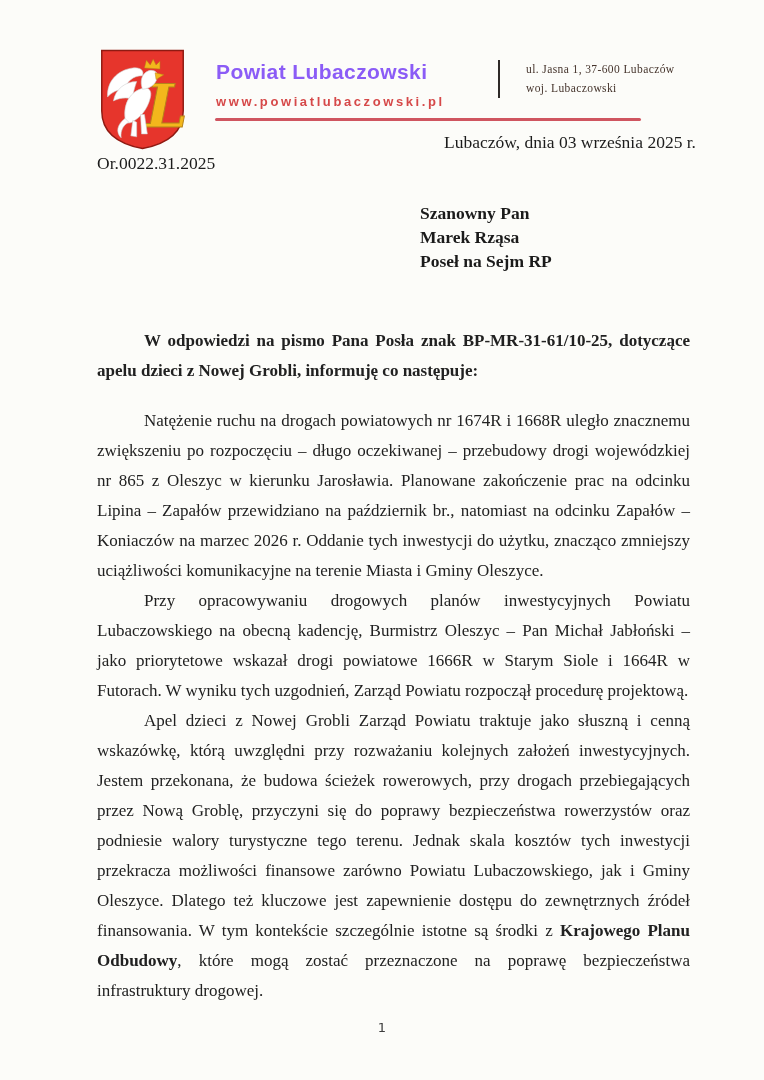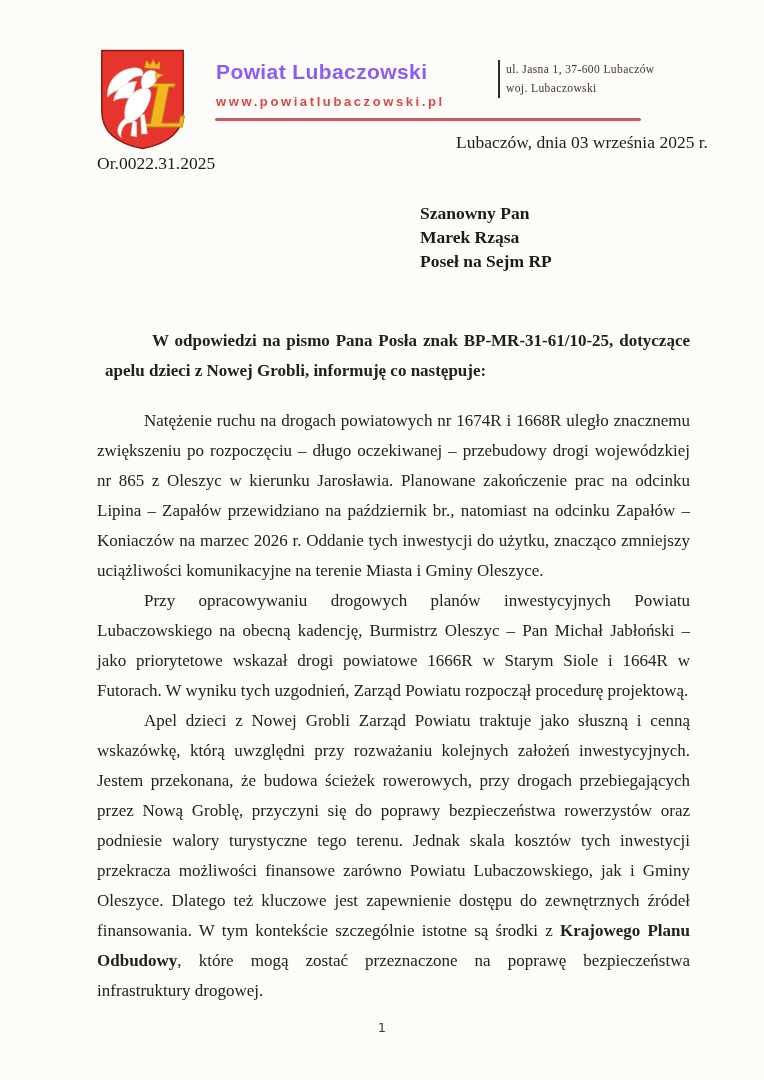--- a/index.html
+++ b/index.html
@@ -34,40 +34,40 @@
     margin-top: 10px;
     font-family: "Liberation Sans", sans-serif;
     font-weight: bold;
     font-size: 13px;
     letter-spacing: 2.6px;
     color: #d64949;
   }
   .addr-block {
     position: absolute;
     left: 498px; top: 60px;
-    padding-left: 6px;
+    padding-left: 26px;
     border-left: 2px solid #2e2a28;
     font-family: "Liberation Serif", serif;
     font-size: 11.5px;
     line-height: 19px;
     letter-spacing: .4px;
     color: #44332b;
   }
   .red-rule {
     position: absolute;
     left: 215px; top: 118px;
     width: 426px; height: 3px;
     background: #cf5560;
     border-radius: 2px;
   }
 
   
   .date-line {
     position: absolute;
-    top: 132px; right: 56px;
+    top: 132px; right: 68px;
     font-size: 17.5px;
     color: #1c1c1c;
   }
   .ref-number {
     position: absolute;
     left: 97px; top: 153px;
     font-size: 17.5px;
     color: #1c1c1c;
   }
   .recipient {
@@ -83,21 +83,21 @@
   .letter-body {
     position: absolute;
     left: 97px; top: 326px;
     width: 593px;
     font-size: 17px;
     line-height: 30px;
     text-align: justify;
     color: #212121;
   }
   .letter-body p { margin: 0; text-indent: 47px; }
-  .letter-body p.intro { font-weight: bold; margin-bottom: 20px; margin-left: 8px; }
+  .letter-body p.intro { font-weight: bold; margin-bottom: 20px; }
   .letter-body p.heading { font-weight: bold; }
   .bold { font-weight: bold; }
 
   .page-number {
     position: absolute;
     top: 1020px; left: 0;
     width: 100%;
     text-align: center;
     font-family: "DejaVu Sans", sans-serif;
     font-size: 13px;

